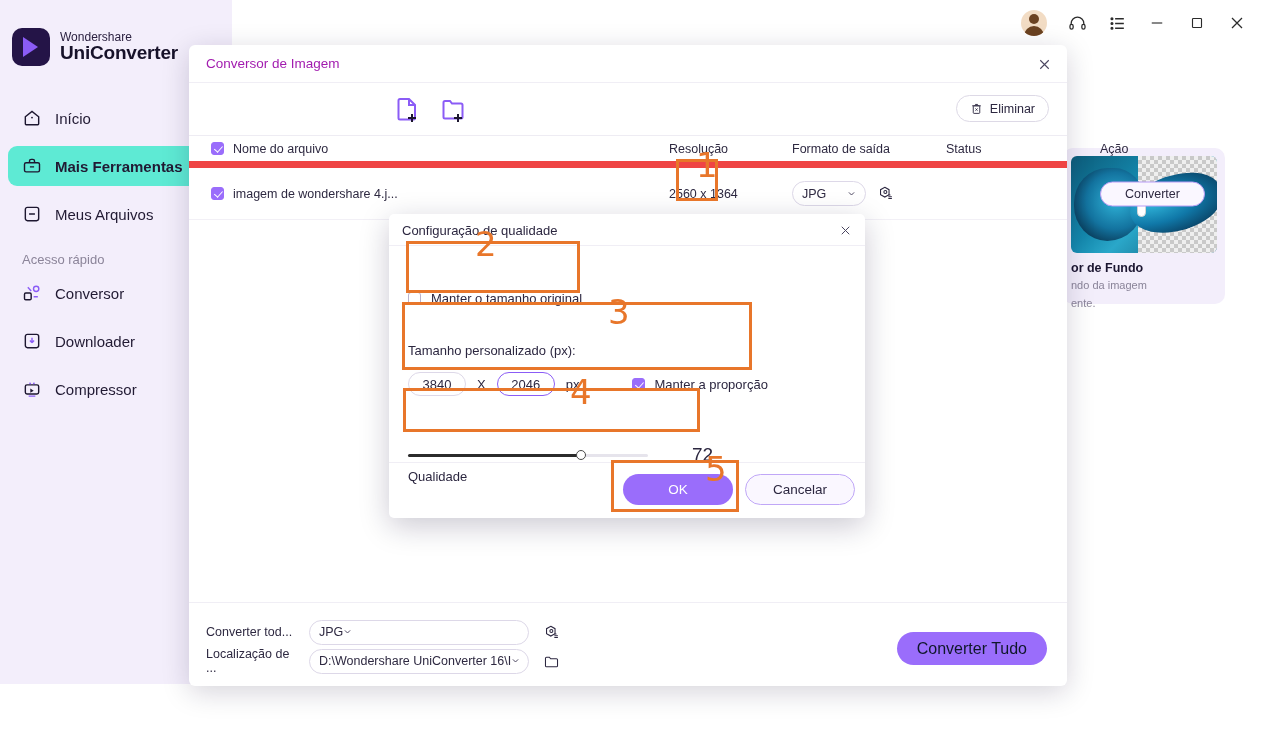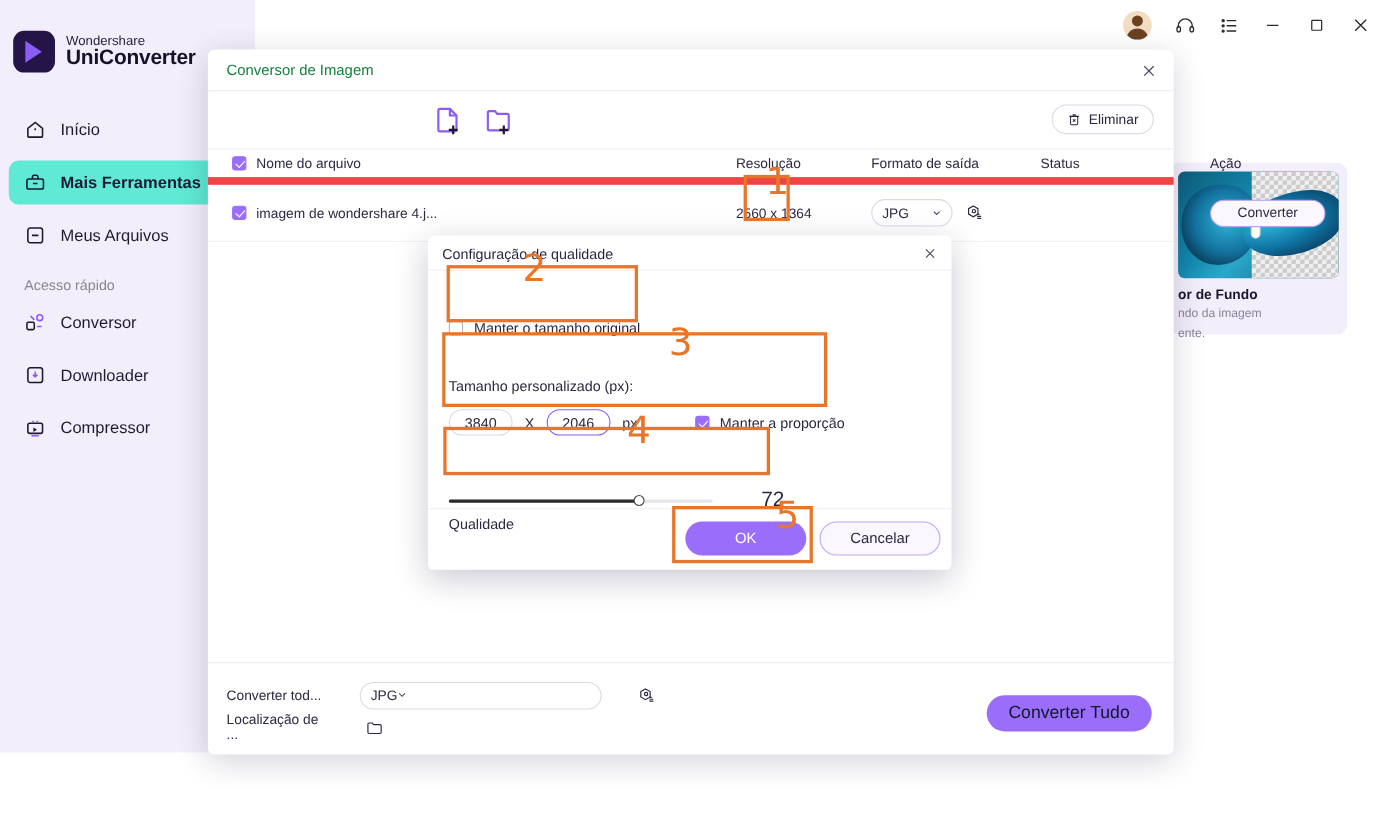--- a/index.html
+++ b/index.html
@@ -87,21 +87,21 @@
   .tool-title { font-size: 12.5px; font-weight: bold; color: #1b1530; margin-top: 8px; white-space: nowrap; }
   .tool-desc { font-size: 11px; color: #8a8499; line-height: 1.35; margin-top: 3px; }
 
   
   .modal {
     position: absolute; left: 189px; top: 45px; width: 878px; height: 641px;
     background: #ffffff; border-radius: 6px;
     box-shadow: 0 6px 28px rgba(20,10,50,.18);
   }
   .modal-head { height: 38px; position: relative; border-bottom: 1px solid #f0eef5; }
-  .modal-title { position: absolute; left: 17px; top: 11px; font-size: 13.5px; color: #15803d; }
+  .modal-title { position: absolute; left: 17px; top: 11px; font-size: 13.5px; color: #a21caf; }
   .modal-x { position: absolute; right: 10px; top: 6px; width: 26px; height: 26px; display:flex; align-items:center; justify-content:center; cursor: pointer; }
 
   .modal-toolbar { height: 53px; position: relative; border-bottom: 1px solid #eeecf3; text-align: right; }
   .tb-icons { position: absolute; left: 205px; top: 13px; display: flex; gap: 18px; }
   .tb-ico { width: 28px; height: 28px; cursor: pointer; }
   .btn-elim {
     position: absolute; right: 18px; top: 12px;
     height: 27px; padding: 0 13px; border-radius: 14px;
     border: 1px solid #ddd9e6; background: #fff;
     display: flex; align-items: center; gap: 7px;
@@ -145,21 +145,21 @@
   .clock::after { content:""; position:absolute; left:7px; top:3.5px; width:1.6px; height:4.5px; background:#fff; }
   .clock::before { content:""; position:absolute; left:7px; top:7.5px; width:4px; height:1.6px; background:#fff; }
   .btn-conv {
     height: 25px; padding: 0 24px; border-radius: 13px;
     border: 1px solid #b89cf5; background: #faf7ff; color: #2e2941;
     font-size: 12.5px; cursor: pointer;
   }
 
   
   .modal-foot { position: absolute; left: 0; right: 0; bottom: 0; height: 84px; border-top: 1px solid #f0eef5; }
-  .foot-row { position: absolute; left: 17px; display: flex; align-items: center; gap: 27px; font-size: 12.5px; color: #2e2941; }
+  .foot-row { position: absolute; left: 17px; display: flex; align-items: center; gap: 9px; font-size: 12.5px; color: #2e2941; }
   .foot-row.r1 { top: 16px; }
   .foot-row.r2 { top: 44px; }
   .foot-lbl { width: 94px; }
   .sel-wide {
     width: 220px; height: 25px; border: 1px solid #ddd8e8; border-radius: 13px; background: #fff;
     display: flex; align-items: center; padding: 0 9px; font-size: 12.5px; color: #2e2941;
     position: relative; cursor: pointer; white-space: nowrap; overflow: hidden;
   }
   .btn-convall {
     position: absolute; right: 20px; top: 29px; height: 33px; padding: 0 20px;
@@ -426,20 +426,28 @@
         <span class="gear-btn">
           <svg width="17" height="17" viewBox="0 0 24 24" fill="none" stroke="#2c2740" stroke-width="1.5">
             <path d="M11 3.2 17 6.6v7L11 17 5 13.6v-7z"></path>
               <circle cx="11.8" cy="9.8" r="2.1"></circle>
               <path d="M16 16.5h5M16 19h5M16 14h3"></path>
           </svg>
         </span>
       </div>
       <div class="foot-row r2">
         <span class="foot-lbl">Localização de ...</span>
+        <span class="sel-wide">
+          <span>D:\Wondershare UniConverter 16\I</span>
+          <span class="car">
+            <svg width="9" height="9" viewBox="0 0 12 12" stroke="#4b4660" stroke-width="1.3" fill="none">
+                <path d="M2.5 4.5 6 8l3.5-3.5"></path>
+              </svg>
+          </span>
+        </span>
         <span class="gear-btn">
           <svg width="17" height="17" viewBox="0 0 24 24" fill="none" stroke="#2c2740" stroke-width="1.5">
             <path d="M3.5 7.5A1.5 1.5 0 0 1 5 6h4l1.8 2.2H19A1.5 1.5 0 0 1 20.5 9.7V18A1.5 1.5 0 0 1 19 19.5H5A1.5 1.5 0 0 1 3.5 18z"></path>
           </svg>
         </span>
       </div>
       <button class="btn-convall">Converter Tudo</button>
     </div>
   </div>
 

